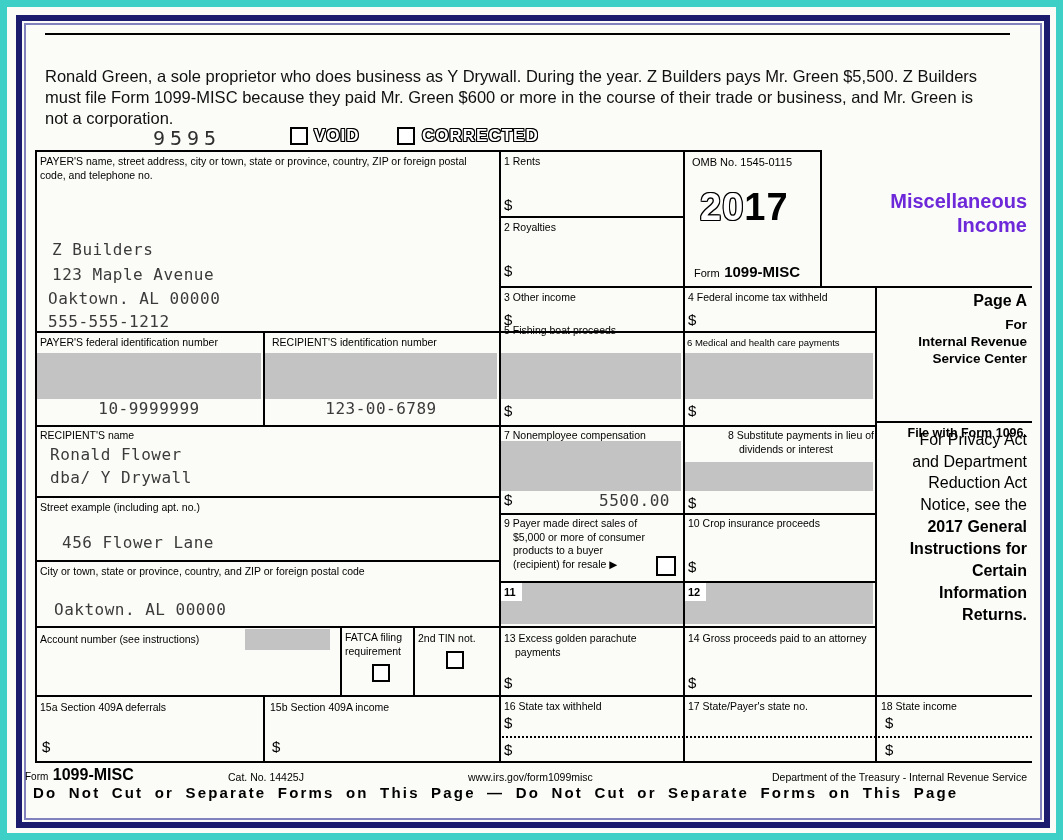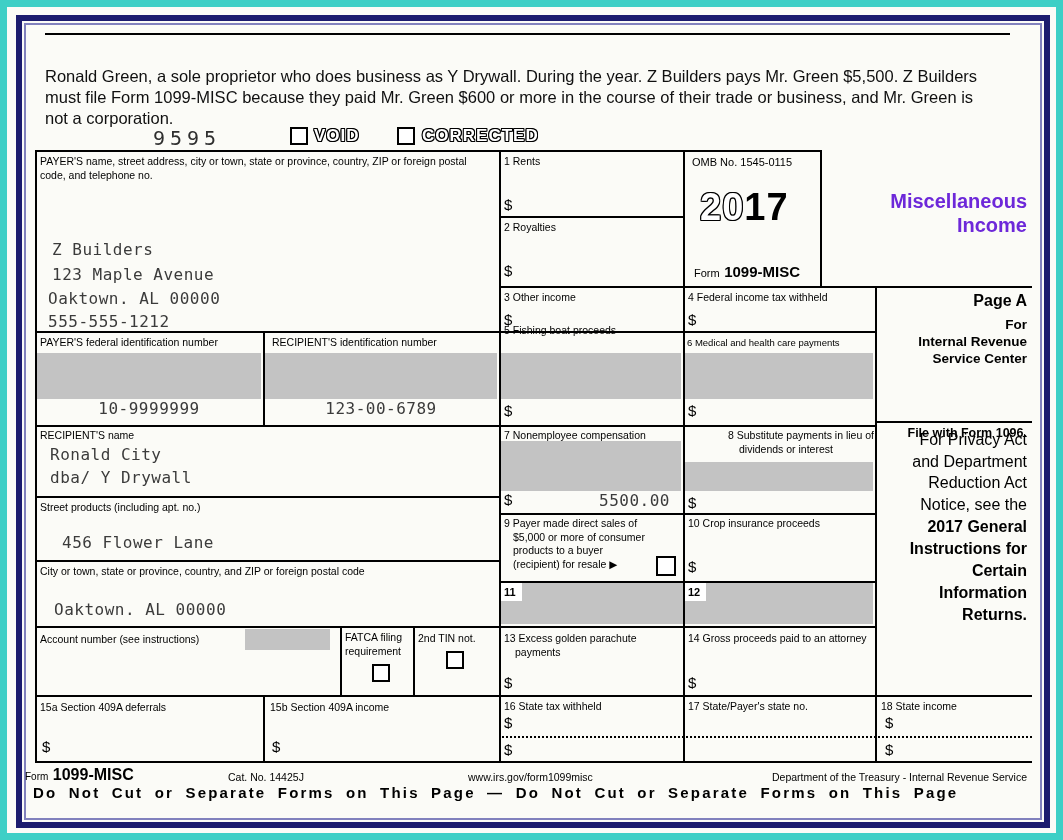--- a/index.html
+++ b/index.html
@@ -99,23 +99,23 @@
   <div class="val" style="left:52px;top:265px;">123 Maple Avenue</div>
   <div class="val" style="left:48px;top:289px;">Oaktown. AL 00000</div>
   <div class="val" style="left:48px;top:312px;">555-555-1212</div>
 
   <div class="lbl" style="left:40px;top:336px;width:220px;">PAYER'S federal identification number</div>
   <div class="lbl" style="left:272px;top:336px;width:224px;">RECIPIENT'S identification number</div>
   <div class="val" style="left:37px;top:399px;width:224px;text-align:center;">10-9999999</div>
   <div class="val" style="left:265px;top:399px;width:232px;text-align:center;">123-00-6789</div>
 
   <div class="lbl" style="left:40px;top:429px;">RECIPIENT'S name</div>
-  <div class="val" style="left:50px;top:445px;">Ronald City</div>
+  <div class="val" style="left:50px;top:445px;">Ronald Flower</div>
   <div class="val" style="left:50px;top:468px;">dba/ Y Drywall</div>
-  <div class="lbl" style="left:40px;top:501px;">Street products (including apt. no.)</div>
+  <div class="lbl" style="left:40px;top:501px;">Street example (including apt. no.)</div>
   <div class="val" style="left:62px;top:533px;">456 Flower Lane</div>
   <div class="lbl" style="left:40px;top:565px;">City or town, state or province, country, and ZIP or foreign postal code</div>
   <div class="val" style="left:54px;top:600px;">Oaktown. AL 00000</div>
 
   <div class="lbl" style="left:40px;top:633px;">Account number (see instructions)</div>
   <div class="lbl" style="left:345px;top:631px;width:62px;">FATCA filing requirement</div>
   <div class="cb" style="left:372px;top:664px;"></div>
   <div class="lbl" style="left:418px;top:632px;width:78px;">2nd TIN not.</div>
   <div class="cb" style="left:446px;top:651px;"></div>
 

